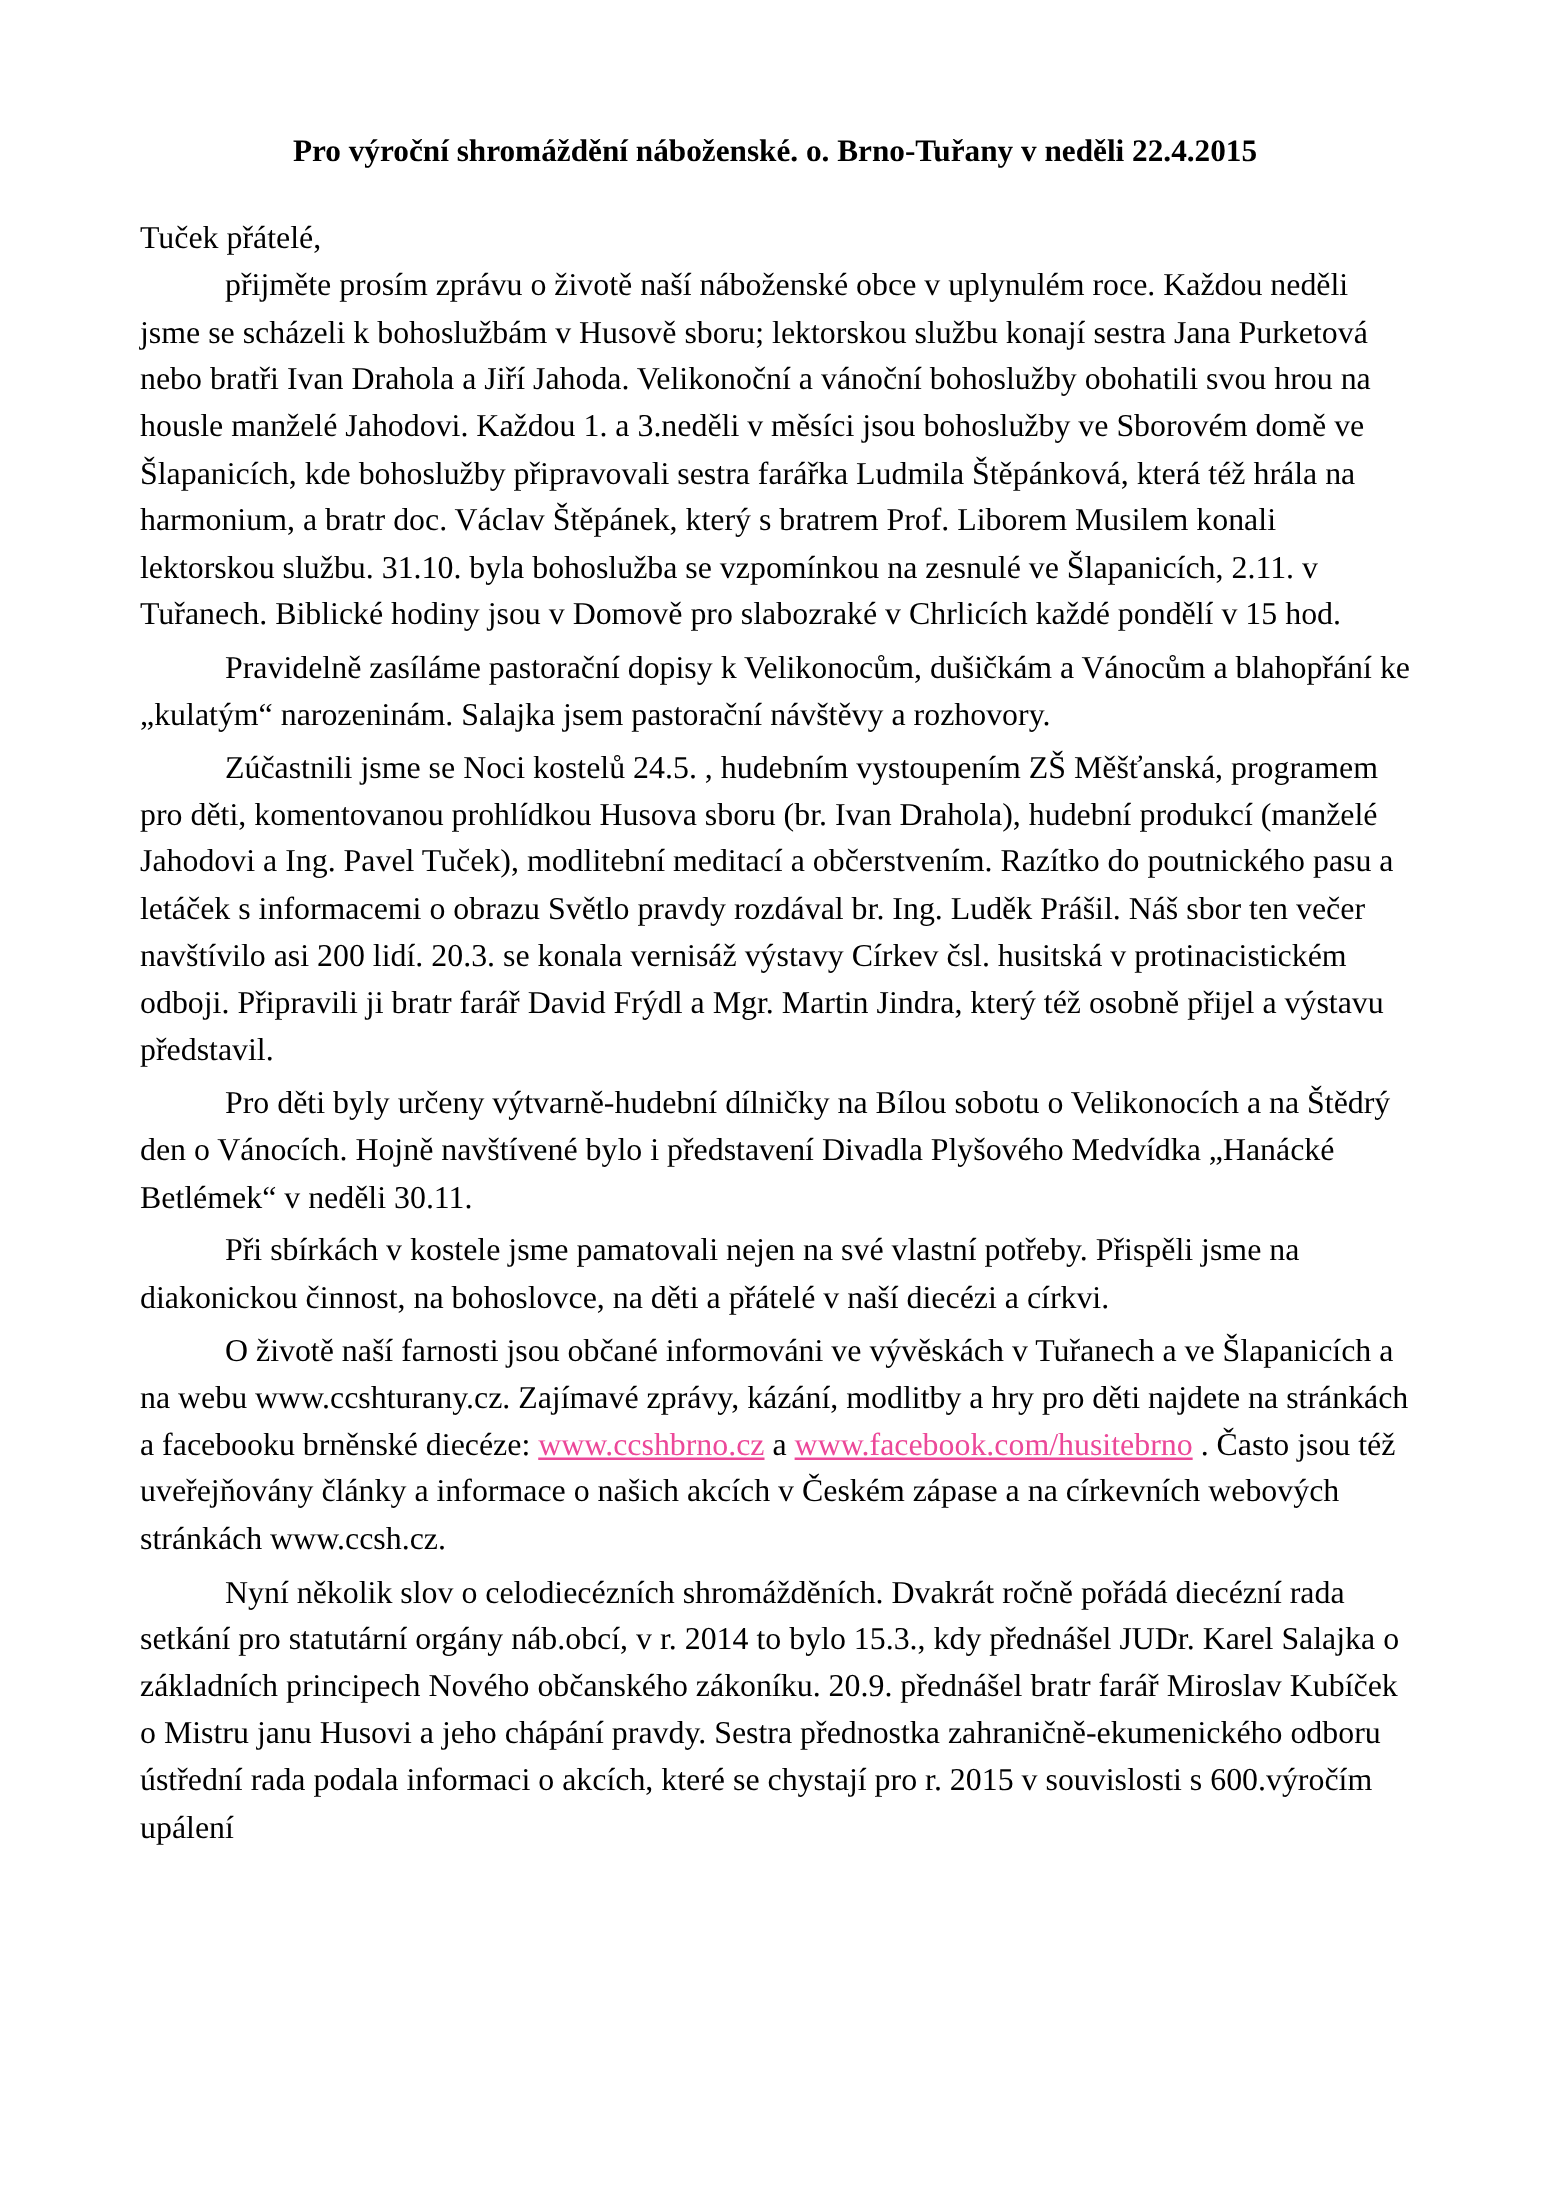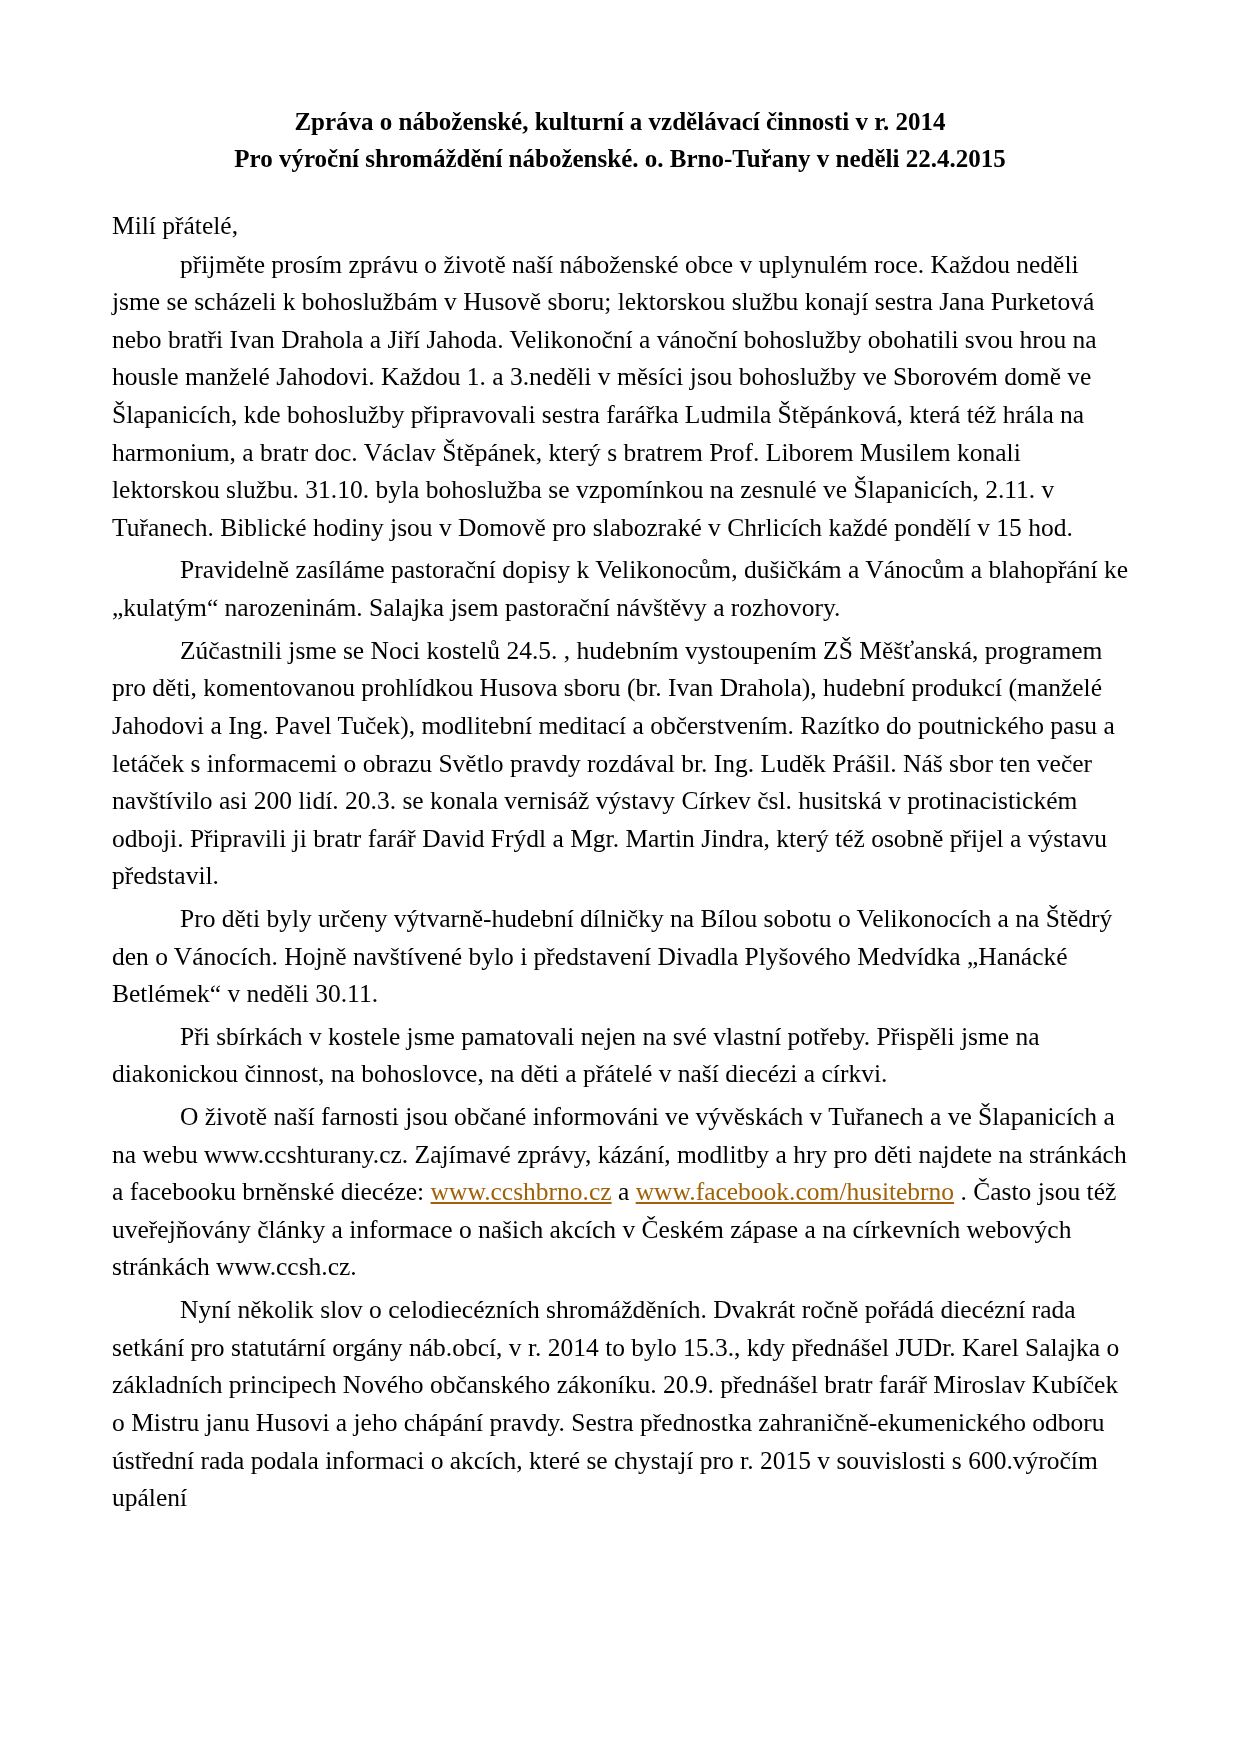--- a/index.html
+++ b/index.html
@@ -43,37 +43,36 @@
   .para.indent {
     text-indent: 68px;
   }
   .para.salutation {
     margin-bottom: 1px;
   }
   .spacer-sm {
     height: 4px;
   }
   a.doclink {
-    color: #a16207;
+    color: #ec4899;
     text-decoration: underline;
   }
 </style>
 </head>
 <body>
 
 <div class="page">
 
   <div class="title-block">
-    <span class="title-line">Zpráva o náboženské, kulturní a vzdělávací činnosti v r. 2014</span>
     <span class="title-line">Pro výroční shromáždění náboženské. o. Brno-Tuřany v neděli 22.4.2015</span>
   </div>
 
   <div class="doc-body">
 
-    <p class="para salutation">Milí přátelé,</p>
+    <p class="para salutation">Tuček přátelé,</p>
 
     <p class="para indent">přijměte prosím zprávu o životě naší náboženské obce v uplynulém roce. Každou neděli jsme se scházeli k bohoslužbám v Husově sboru; lektorskou službu konají sestra Jana Purketová nebo bratři Ivan Drahola a Jiří Jahoda. Velikonoční a vánoční bohoslužby obohatili svou  hrou na housle manželé Jahodovi. Každou 1. a 3.neděli v měsíci jsou bohoslužby ve Sborovém domě ve Šlapanicích, kde bohoslužby připravovali sestra farářka Ludmila Štěpánková, která též hrála na harmonium, a bratr doc. Václav Štěpánek, který s bratrem Prof. Liborem Musilem konali lektorskou službu. 31.10. byla bohoslužba se vzpomínkou na zesnulé ve Šlapanicích, 2.11. v Tuřanech. Biblické hodiny jsou v Domově pro slabozraké v Chrlicích každé pondělí v 15 hod.</p>
 
     <div class="spacer-sm"></div>
 
     <p class="para indent">Pravidelně zasíláme pastorační dopisy k Velikonocům, dušičkám a Vánocům a blahopřání ke „kulatým“ narozeninám. Salajka jsem pastorační návštěvy a rozhovory.</p>
 
     <div class="spacer-sm"></div>
 
     <p class="para indent">Zúčastnili jsme se Noci kostelů 24.5. , hudebním vystoupením ZŠ Měšťanská, programem pro děti, komentovanou prohlídkou Husova sboru (br. Ivan Drahola), hudební produkcí (manželé Jahodovi a Ing. Pavel Tuček), modlitební meditací a občerstvením. Razítko do poutnického pasu a letáček s informacemi o obrazu Světlo pravdy rozdával br. Ing. Luděk Prášil. Náš sbor ten večer navštívilo asi 200 lidí. 20.3. se konala vernisáž výstavy Církev čsl. husitská v protinacistickém odboji. Připravili ji bratr farář David Frýdl a Mgr. Martin Jindra, který též osobně přijel a výstavu představil.</p>

